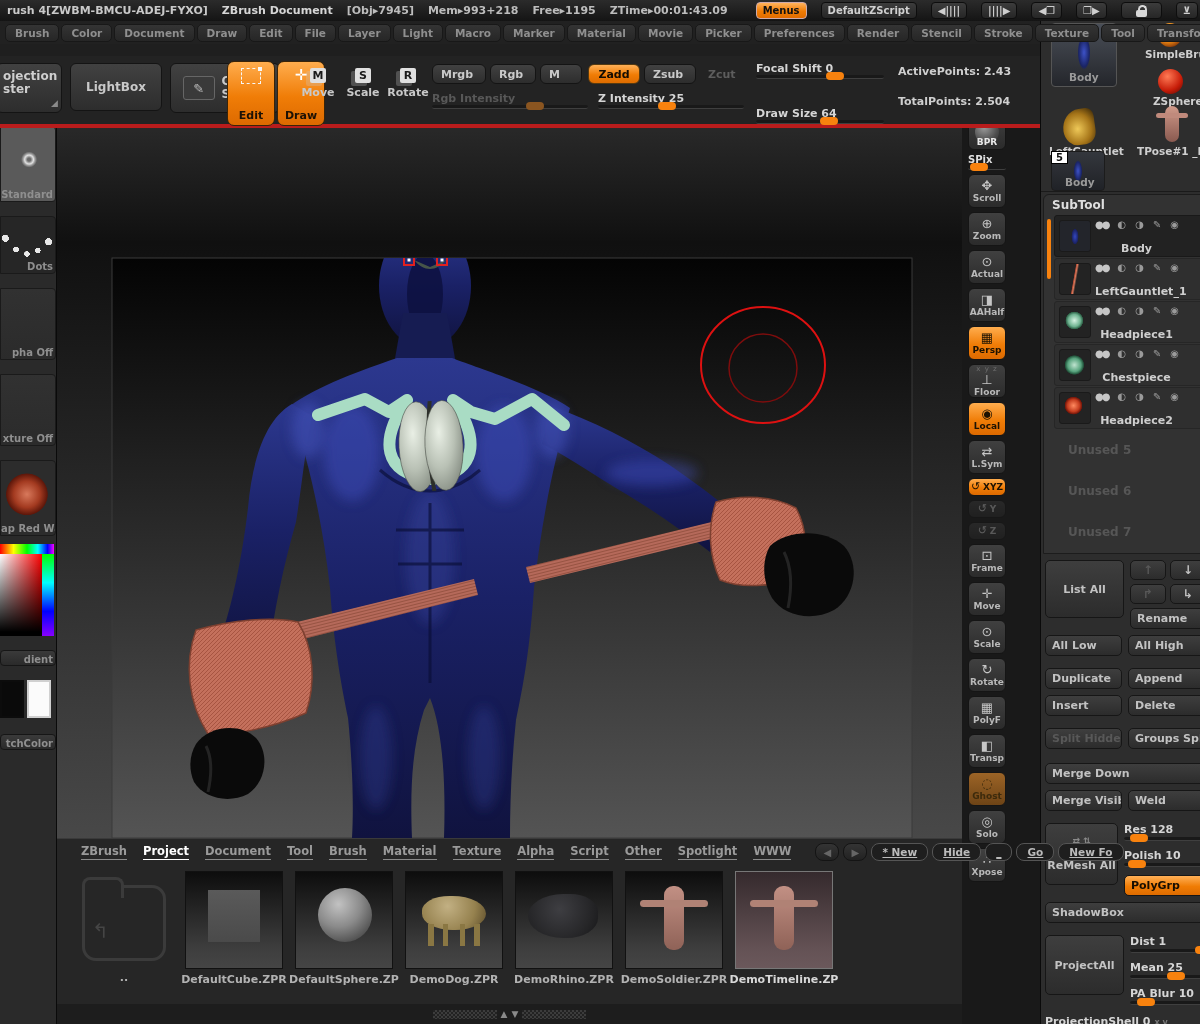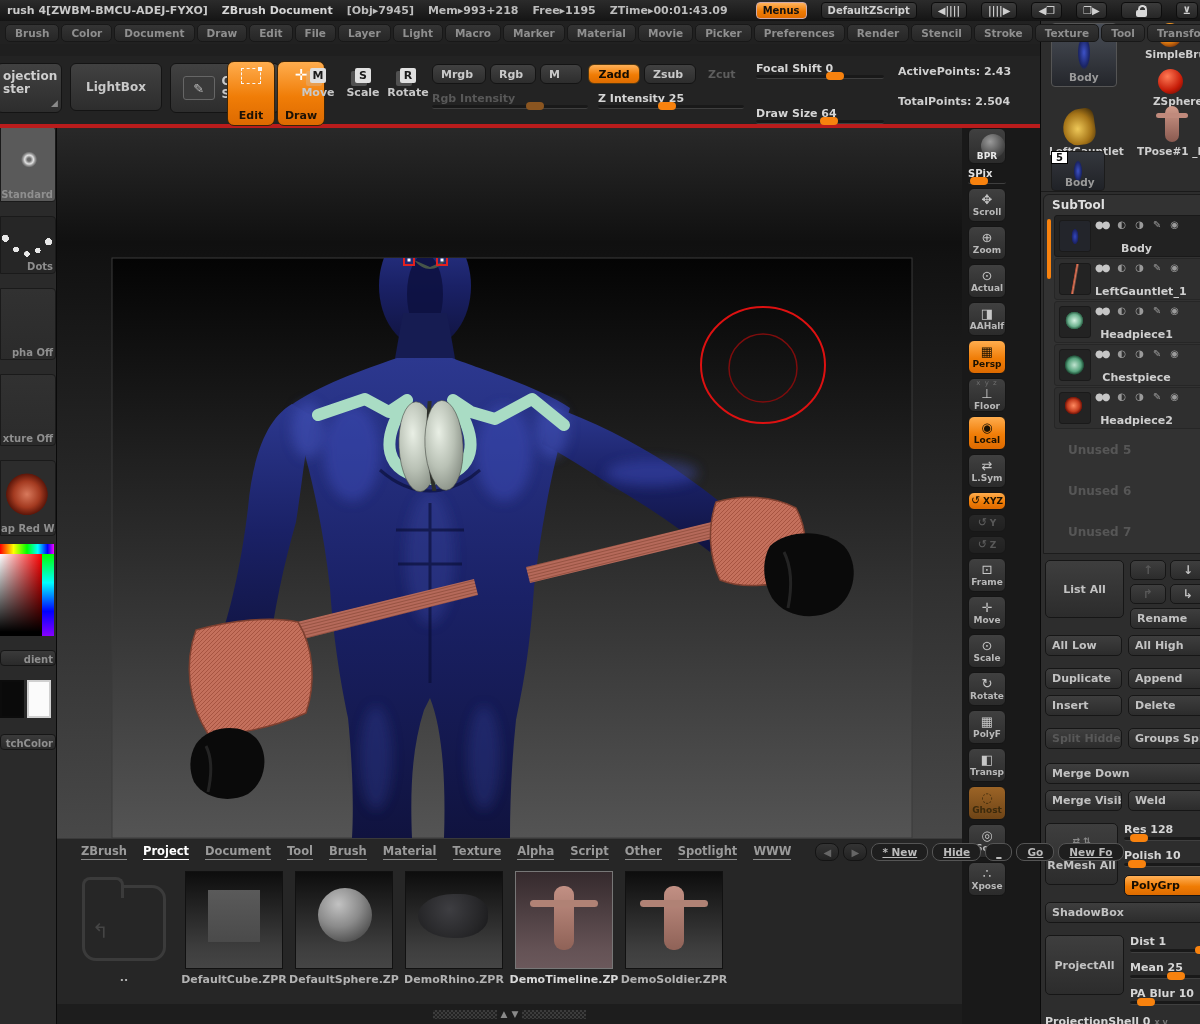--- a/index.html
+++ b/index.html
@@ -92,21 +92,21 @@
   .rt-ic{order:1;font-size:13px;line-height:14px;color:#c6c6c6;}
   .rt-sub{order:0;font-size:7px;color:#6f6f6f;line-height:7px;letter-spacing:1px;}
   .rt-label{order:2;font-size:9px;font-weight:bold;color:#b9b9b9;line-height:10px;}
   .rt-btn.rt-active{background:linear-gradient(#ffad4e,#f07d07 55%,#dd6a00);}
   .rt-btn.rt-active .rt-ic,.rt-btn.rt-active .rt-label{color:#1c1202;}
   .rt-btn.rt-mini{height:18px;flex-direction:row;gap:3px;}
   .rt-btn.rt-mini .rt-ic{font-size:11px;}
   .rt-btn.rt-dim{opacity:.4;}
   .rt-btn.rt-ghost{background:linear-gradient(#9c6426,#6e4416);}
   .rt-btn.rt-ghost .rt-ic,.rt-btn.rt-ghost .rt-label{color:#3c2a0c;}
-  #bpr-btn{margin-top:16px;height:36px;background:linear-gradient(#404040,#2b2b2b);position:relative;align-items:flex-end;}
+  #bpr-btn{margin-top:2px;height:36px;background:linear-gradient(#404040,#2b2b2b);position:relative;}
   .bpr-sphere{width:24px;height:24px;border-radius:50%;background:radial-gradient(circle at 38% 32%,#9a9a9a,#4e4e4e 60%,#262626);}
   .bpr-text{position:absolute;bottom:2px;width:100%;text-align:center;font-size:9px;font-weight:bold;color:#e8e8e8;}
   .spix{width:38px;margin-top:3px;text-align:center;}
   .spix .s-label{font-size:10px;color:#e0e0e0;text-align:left;}
   
   .rpanel{position:absolute;left:1040px;top:21px;width:170px;height:1003px;background:#2d2d2d;box-sizing:border-box;border-left:1px solid #0a0a0a;}
   .palette{position:relative;height:170px;border-bottom:1px solid #1a1a1a;background:#2d2d2d;}
   .p-thumb{position:absolute;border:1px solid #1c1c1c;border-radius:4px;}
   .p-label{position:absolute;font-size:10.5px;font-weight:bold;color:#9a9a9a;white-space:nowrap;}
   .p-label.lt{color:#cfcfcf;}
@@ -900,40 +900,46 @@
           <span class="lb-label">DefaultCube.ZPR</span>
         </div>
 
         <div class="lb-item">
           <div class="lb-thumb lb-sphere">
             
           </div>
           <span class="lb-label">DefaultSphere.ZP</span>
         </div>
 
+        <div class="lb-item">
+          <div class="lb-thumb lb-dog">
+            
+          </div>
+          <span class="lb-label">DemoDog.ZPR</span>
+        </div>
 
         <div class="lb-item">
           <div class="lb-thumb lb-rhino">
             
           </div>
           <span class="lb-label">DemoRhino.ZPR</span>
         </div>
 
         <div class="lb-item">
+          <div class="lb-thumb lb-soldier">
+            
+          </div>
+          <span class="lb-label">DemoSoldier.ZPR</span>
+        </div>
+
+        <div class="lb-item">
           <div class="lb-thumb lb-timeline sel">
             
           </div>
           <span class="lb-label">DemoTimeline.ZP</span>
-        </div>
-
-        <div class="lb-item">
-          <div class="lb-thumb lb-soldier">
-            
-          </div>
-          <span class="lb-label">DemoSoldier.ZPR</span>
         </div>
       </div>
     <div class="lb-bottom">
       <span class="checker"></span>
       <span class="lb-scroll">▲</span>
       <span class="lb-scroll">▼</span>
       <span class="checker"></span>
     </div>
   </section>
 

